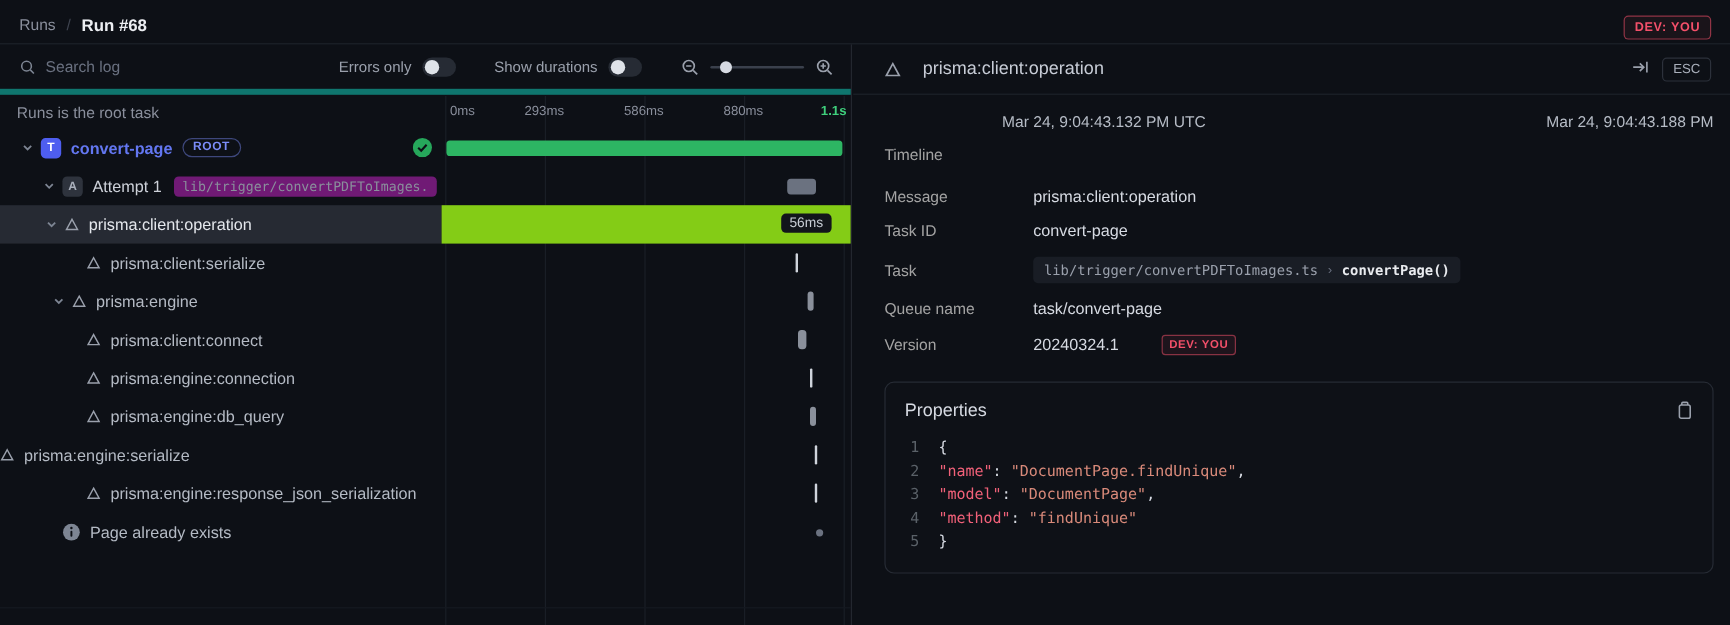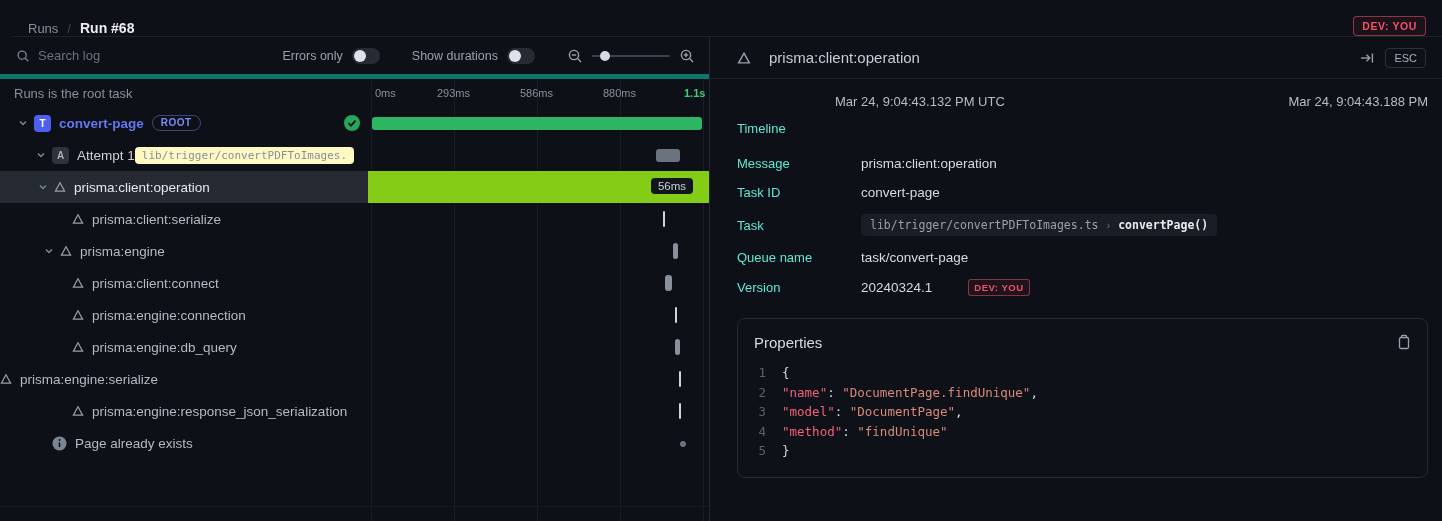--- a/index.html
+++ b/index.html
@@ -1,22 +1,22 @@
 <!DOCTYPE html>
 <html><head>
 <meta charset="utf-8">
 <style>
   * { margin:0; padding:0; box-sizing:border-box; }
   html,body { background:#0b0d12; }
   body { font-family:"Liberation Sans", sans-serif; color:#d6dae2; }
   .app { position:relative; width:1442px; height:521px; background:#0d1016; overflow:hidden; }
 
   
-  .topbar { position:absolute; top:0; left:12px; right:0; height:37px; display:flex; align-items:flex-end;
-            padding:0 16px; border-bottom:1px solid #1d222a; }
+  .topbar { position:absolute; top:0; left:0; right:0; height:37px; display:flex; align-items:flex-start;
+            padding:13px 16px; border-bottom:1px solid #1d222a; }
   .crumb-runs { color:#8a8f9c; font-size:13px; cursor:pointer; }
   .crumb-sep { color:#3f4450; margin:0 9px; font-size:13px; }
   .crumb-title { color:#eceef2; font-size:14px; font-weight:700; }
   .env-badge { margin-left:auto; font-size:10.5px; font-weight:700; letter-spacing:.6px; color:#f4506a;
                border:1px solid rgba(244,80,106,.55); background:rgba(244,80,106,.06);
                border-radius:4px; padding:3px 8px; }
 
   
   .left  { position:absolute; top:37px; left:0; width:710px; bottom:0; border-right:1px solid #23272f; }
   .right { position:absolute; top:37px; left:711px; right:0; bottom:0; }
@@ -57,44 +57,44 @@
   .sq-gray { background:#2e333d; color:#aab0bc; }
   .tri-icon { display:inline-flex; margin-right:8px; flex:0 0 auto; }
   .info-icon { display:inline-flex; margin-right:8px; flex:0 0 auto; }
 
   .lbl { font-size:13.5px; color:#b4bac4; }
   .lbl-blue { color:#6377f1; font-weight:600; }
   .lbl-light { color:#cdd1d9; }
   .row.selected .lbl { color:#e4e7ec; }
   .root-badge { margin-left:8px; font-size:10px; font-weight:700; letter-spacing:.5px; color:#7b8cf8;
                 border:1px solid rgba(123,140,248,.45); border-radius:9px; padding:1px 8px 2px; }
-  .path-chip { font-family:"DejaVu Sans Mono", monospace; font-size:11px; color:#8a8f9c;
-               background:#fef9c3; border-radius:4px; padding:2px 7px; overflow:hidden; }
+  .path-chip { margin-left:10px; font-family:"DejaVu Sans Mono", monospace; font-size:11px; color:#8a8f9c;
+               background:#701a75; border-radius:4px; padding:2px 7px; overflow:hidden; }
   .check-icon { position:absolute; left:344px; top:8px; }
 
   .bar { position:absolute; top:10px; height:13px; border-radius:3px; }
   .bar-green { background:#2db563; }
   .bar-gray  { background:#6b7280; }
   .tickmark  { position:absolute; top:8px; width:2px; height:16px; background:#cfd4dc; border-radius:1px; }
   .capsule   { position:absolute; top:8px; height:16px; border-radius:3px; background:#8a909b; }
   .dot       { position:absolute; top:14px; width:6px; height:6px; border-radius:50%; background:#6b7280; }
   .dur-chip  { position:absolute; right:16px; top:7px; font-size:11.5px; color:#c9ced6;
                background:#12151b; border-radius:4px; padding:2px 7px; }
   .left-bottom-line { position:absolute; left:0; right:0; bottom:14px; height:1px; background:#161a21; }
 
   
   .insp-head { height:42px; display:flex; align-items:center; padding:0 16px 0 26px; border-bottom:1px solid #1d222a; }
   .insp-title { font-size:15px; color:#c7ccd6; margin-left:10px; }
-  .insp-actions { margin-left:auto; display:flex; align-items:center; gap:10px; }
+  .insp-actions { margin-left:auto; display:flex; gap:10px; }
   .esc-chip { font-size:11px; color:#aab0bc; border:1px solid #2c313b; border-radius:4px; padding:3px 8px; cursor:pointer; }
 
   .insp-body { padding:15px 14px 0 26px; }
   .dates-row { margin-left:98px; display:flex; justify-content:space-between; color:#b6bcc6; font-size:13px; }
   .tl-row { display:flex; align-items:center; margin-top:12px; }
-  .field-label { width:98px; flex:0 0 auto; color:#5eead4; font-size:13px; }
+  .field-label { width:98px; flex:0 0 auto; color:#a3a3a3; font-size:13px; }
   .tl-viz { flex:1; display:flex; align-items:center; }
   .tl-cap { width:2px; height:10px; background:#2db563; border-radius:1px; flex:0 0 auto; }
   .tl-line { flex:1; height:2px; background:#2db563; }
   .tl-dur { color:#3fcf7c; font-size:12.5px; margin:0 10px; flex:0 0 auto; }
 
   .fields { margin-top:20px; }
   .field { display:flex; align-items:center; margin-bottom:14px;gap:26px; }
   .field-value { color:#d6dae2; font-size:13.5px; display:flex; align-items:center; }
   .task-chip { display:inline-flex; align-items:center; gap:8px; background:#191d25; border-radius:4px; padding:4px 9px; }
   .task-path { font-family:"DejaVu Sans Mono", monospace; font-size:11.5px; color:#9aa0ac; }

